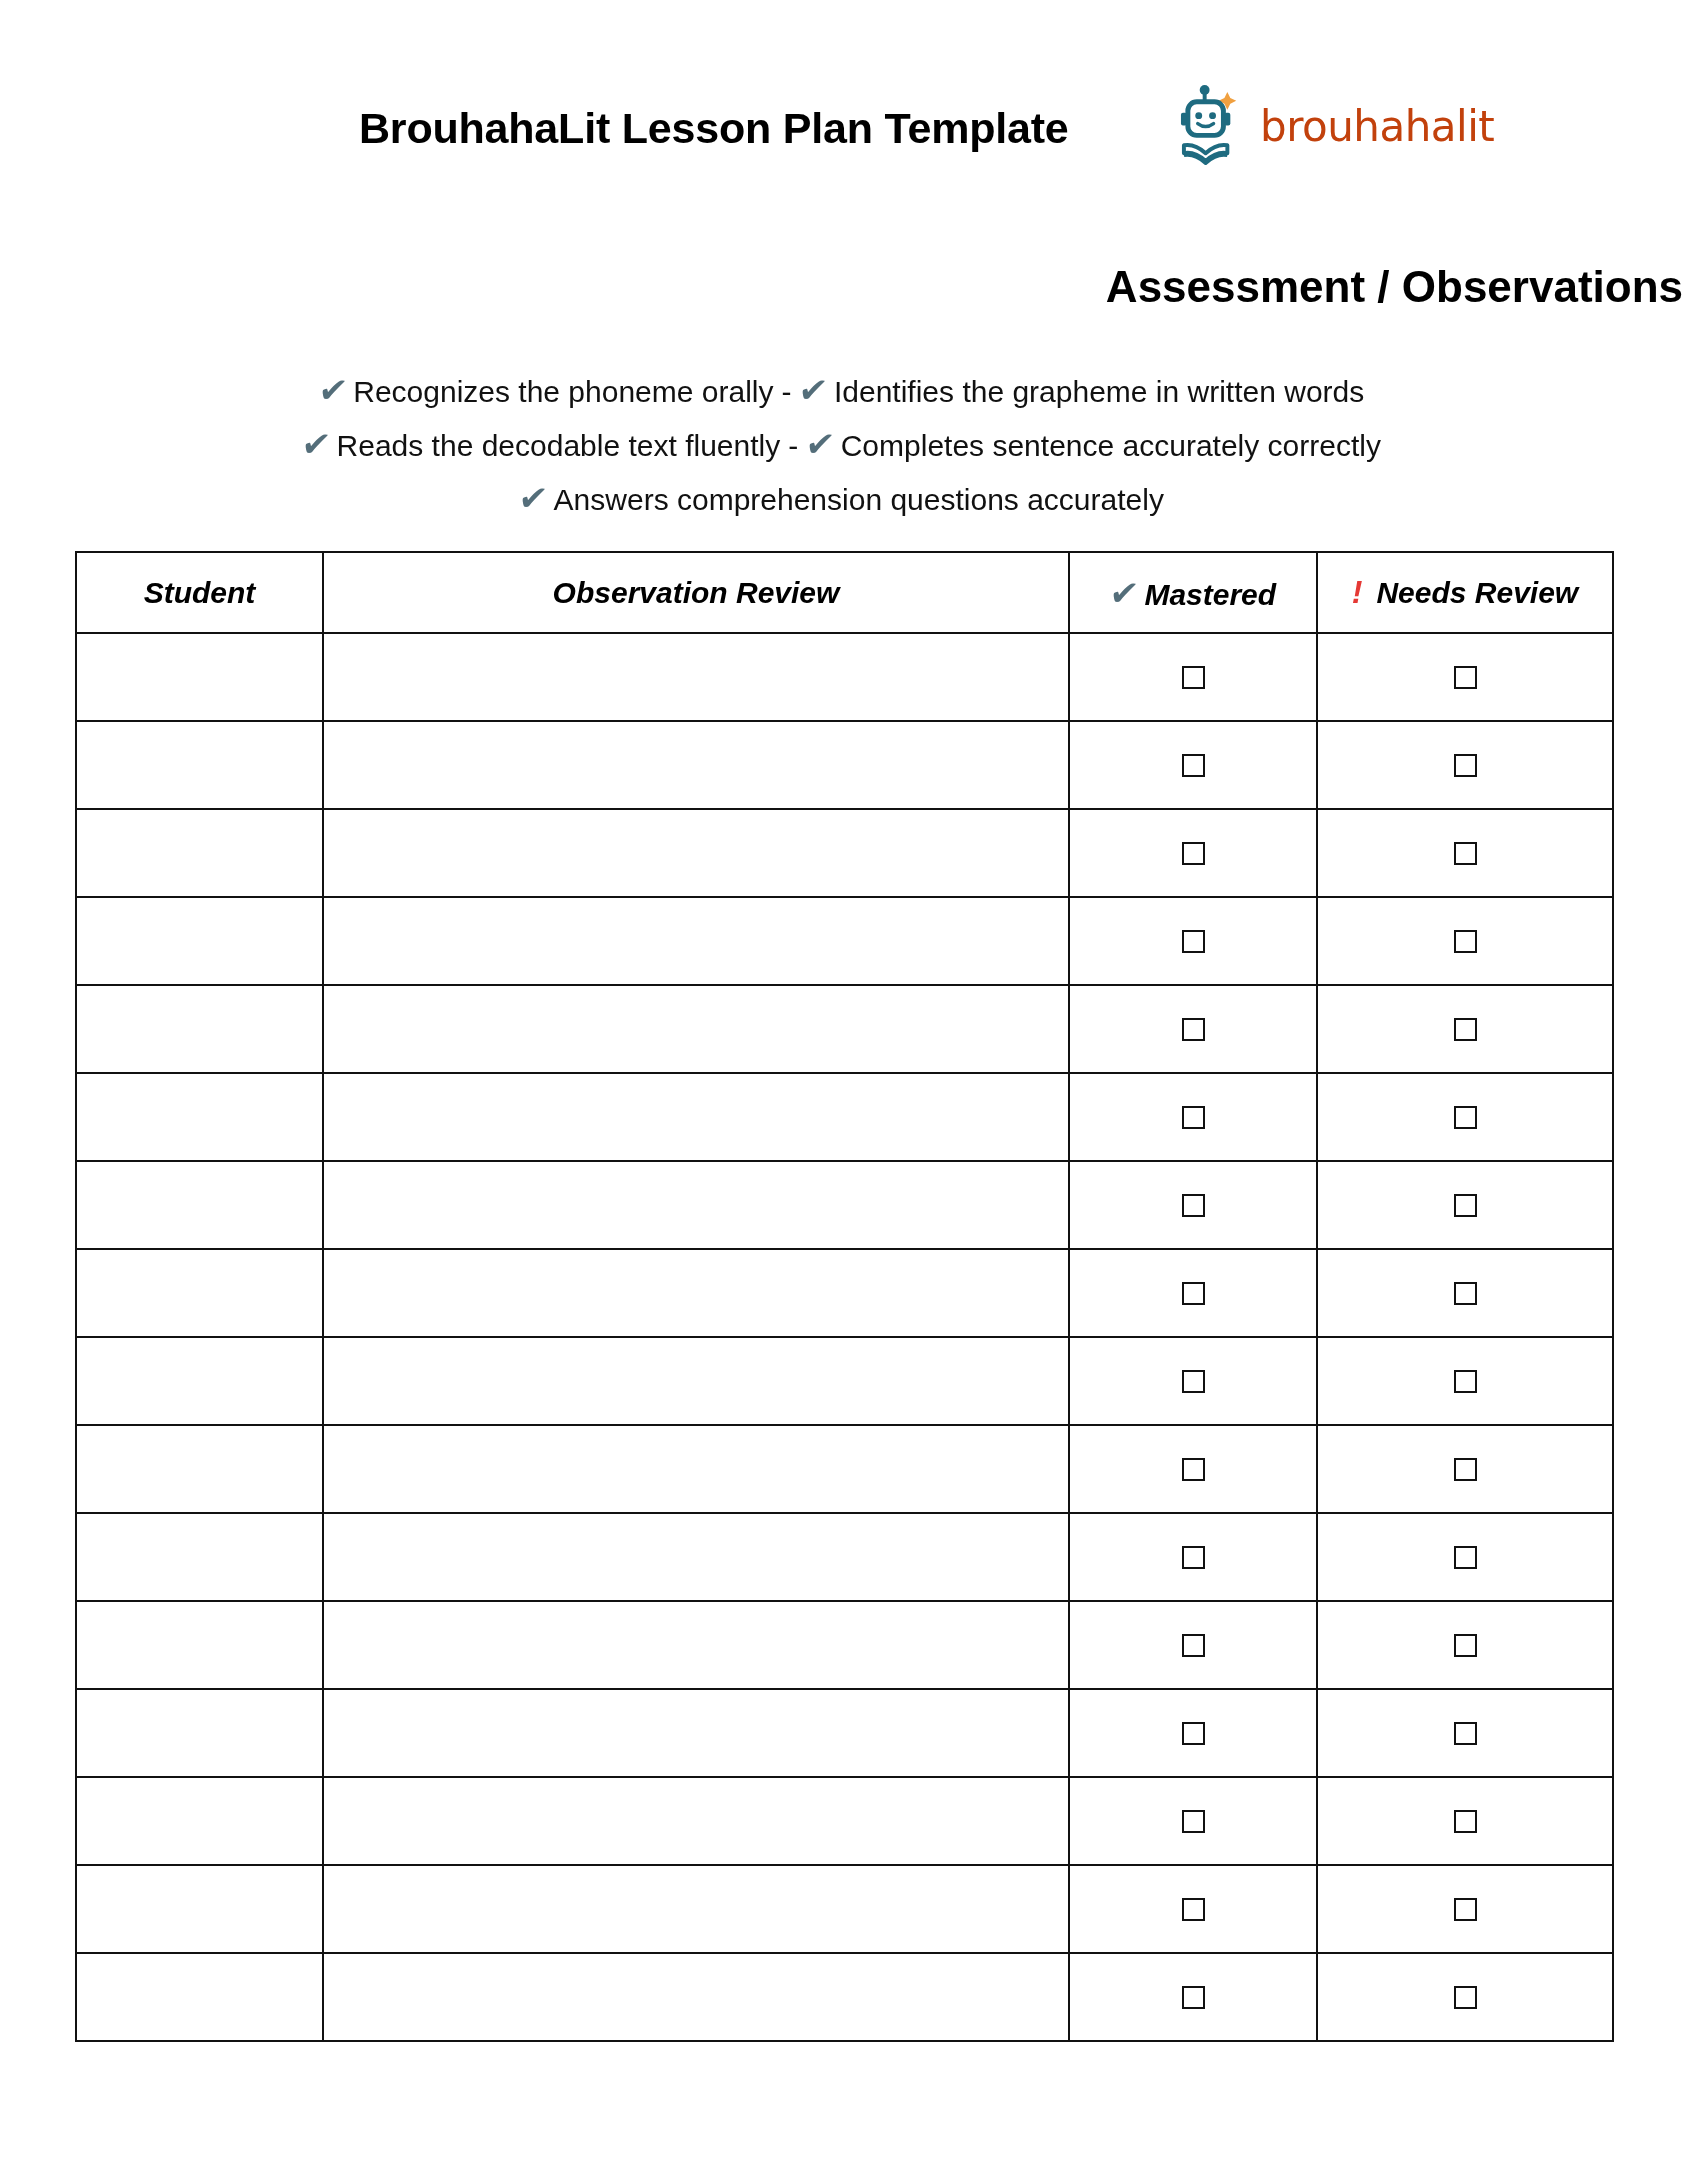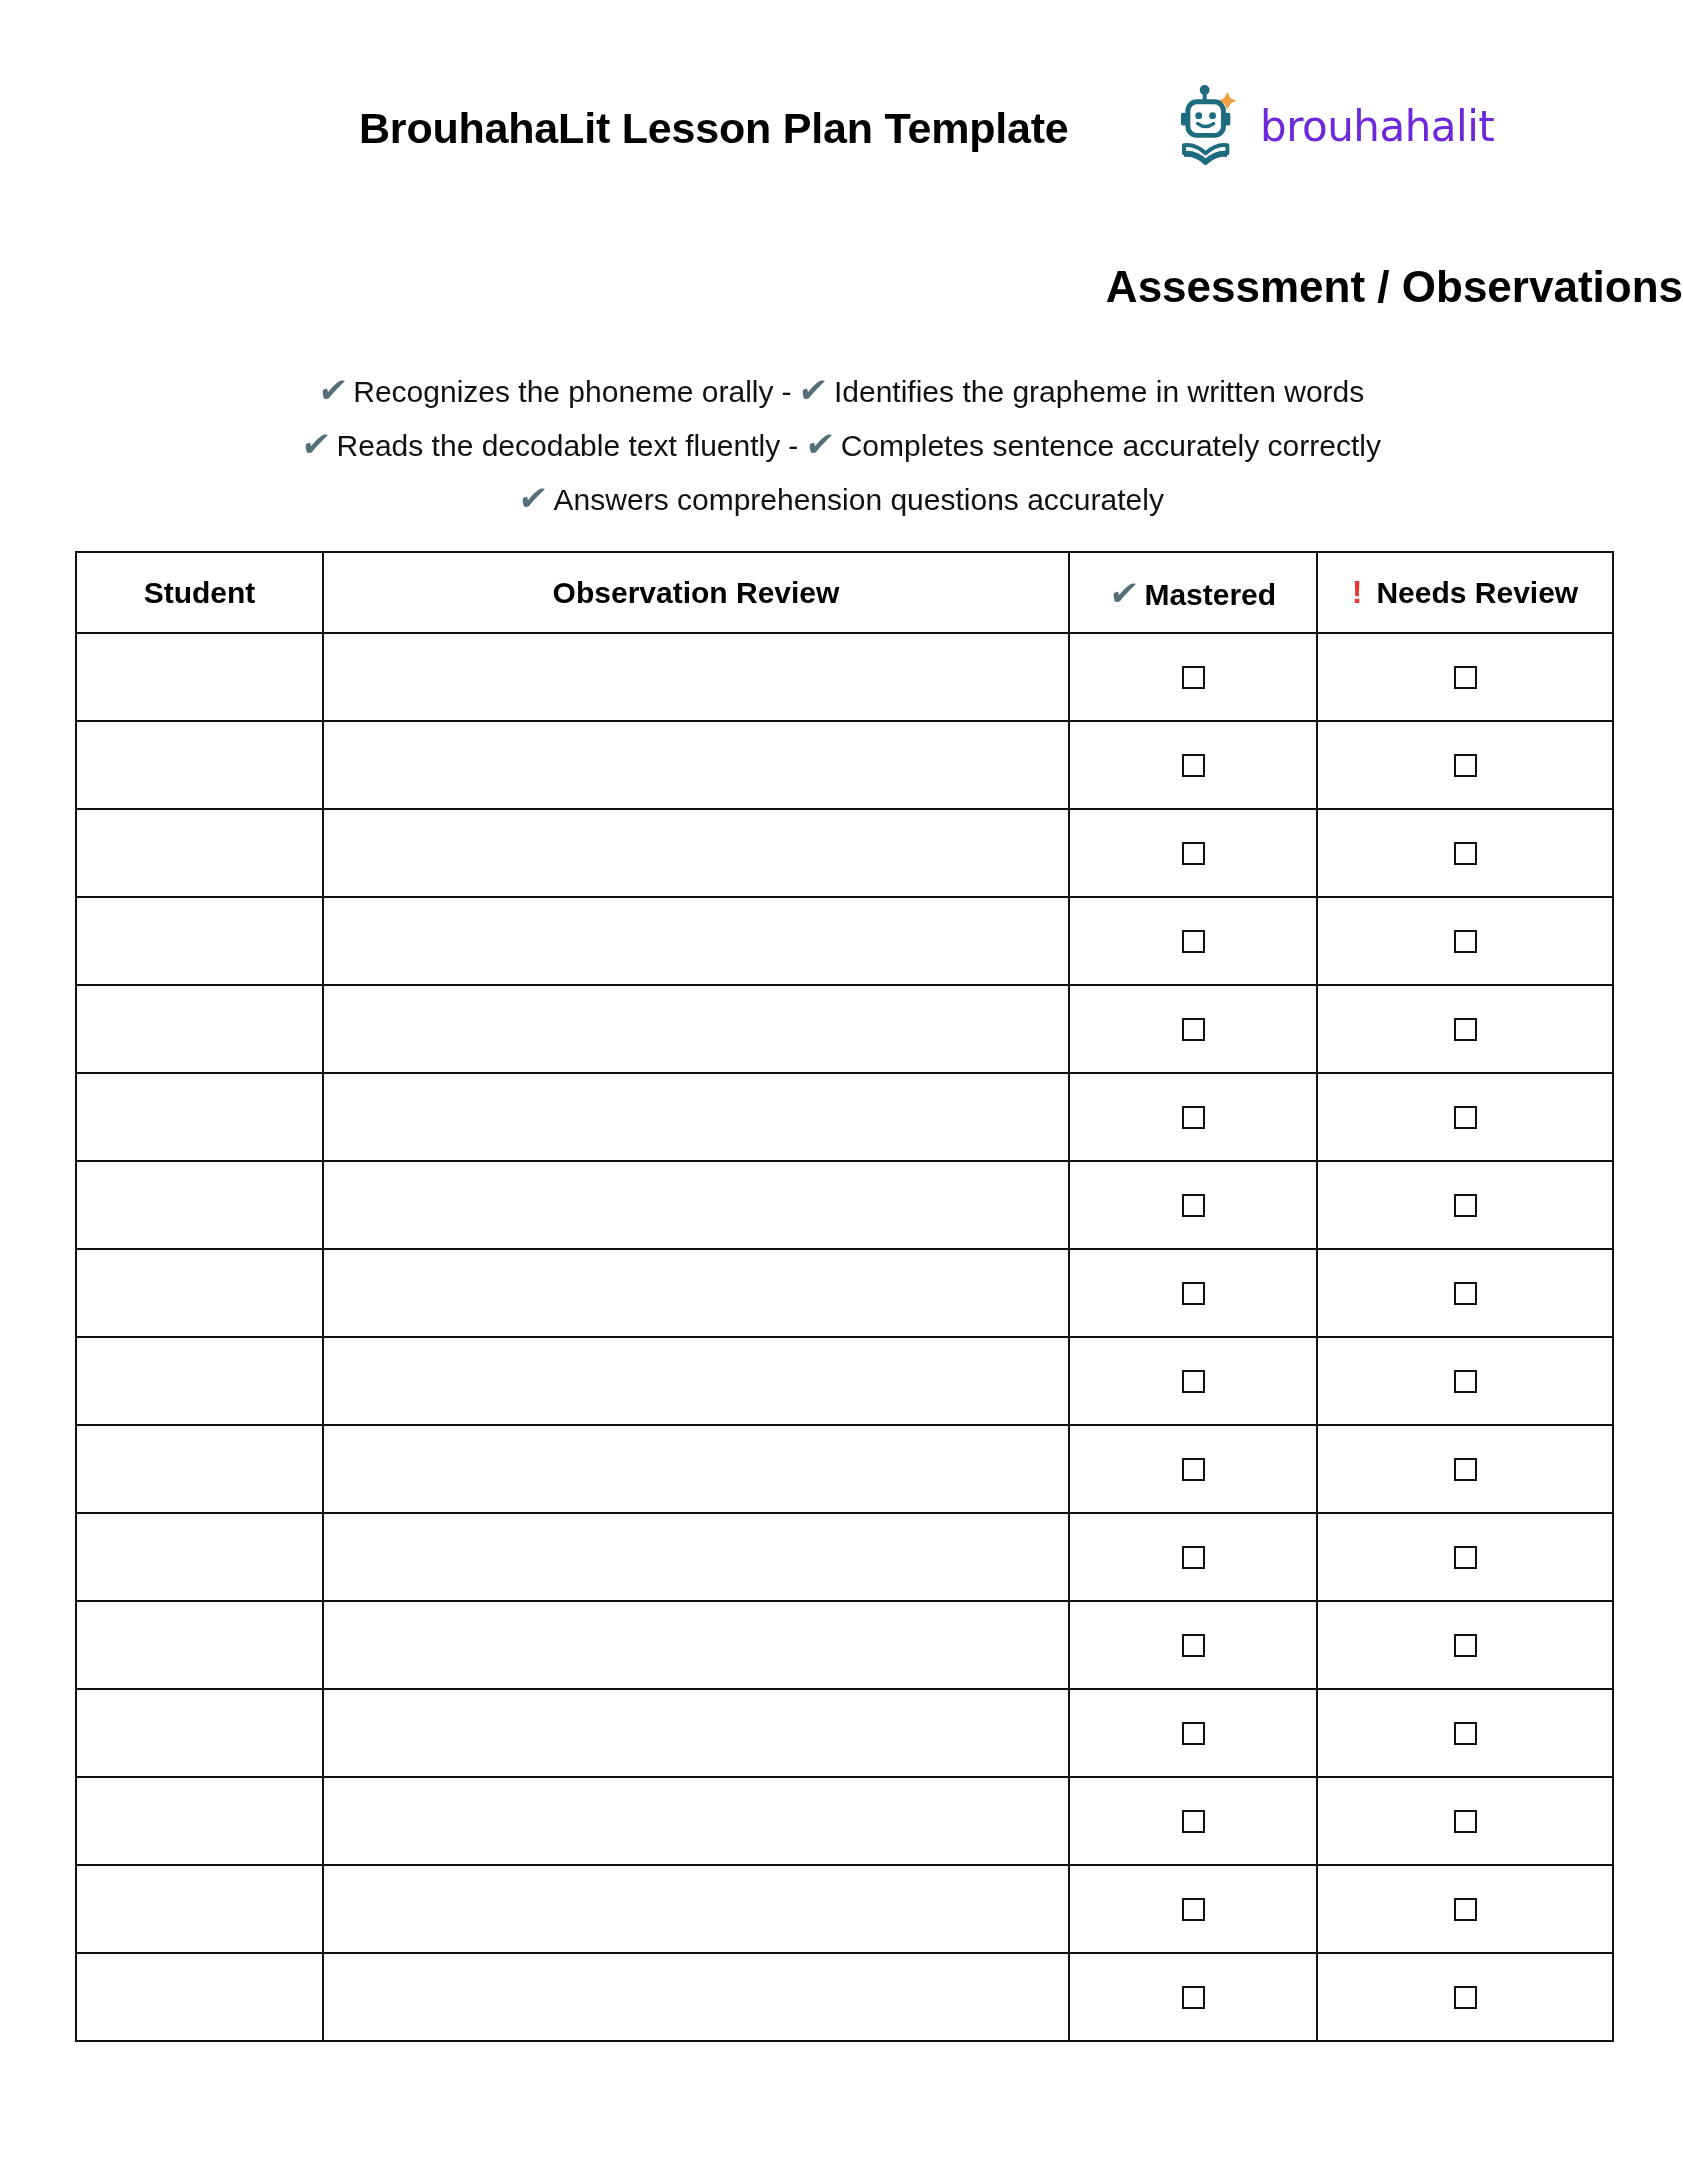--- a/index.html
+++ b/index.html
@@ -2,31 +2,31 @@
 <html><head>
 <meta charset="utf-8">
 <style>
   html, body { margin: 0; padding: 0; background: #ffffff; }
   body { width: 1683px; height: 2178px; position: relative; overflow: hidden;
          font-family: "Liberation Sans", "DejaVu Sans", sans-serif; color: #000; }
   .title { position: absolute; left: 359px; top: 101px; width: 782px; font-size: 43px; font-weight: bold;
            letter-spacing: -0.2px; white-space: nowrap; line-height: 55px; }
   .logo { position: absolute; left: 1178px; top: 84px; width: 297px; height: 89px; }
   .logo-icon { position: absolute; left: 0; top: 0; width: 77px; height: 87px; }
-  .logo-text { position: absolute; left: 82px; top: 18px; font-size: 42px; color: #6d28d9;
+  .logo-text { position: absolute; left: 82px; top: 18px; font-size: 42px; color: #c2410c;
                font-family: "DejaVu Sans", sans-serif; letter-spacing: -0.5px; line-height: 50px; }
   .subtitle { position: absolute; left: 0; width: 1683px; top: 259px; text-align: right;
               font-size: 44px; font-weight: bold; line-height: 55px; }
   .criteria { position: absolute; left: 0; width: 1683px; top: 364px; text-align: center;
               font-size: 30px; line-height: 52px; color: #111; }
   .criteria .line { display: block; white-space: nowrap; }
   .chk { color: #546e7a; font-weight: bold; font-size: 34px; margin-right: 6px; display: inline-block; transform: skewX(-8deg); }
   .sep { margin: 0 8px; }
   table.obs { position: absolute; left: 75px; top: 551px; width: 1539px; border-collapse: collapse;
-              table-layout: fixed; }
+              table-layout: fixed; font-style: italic; }
   table.obs th, table.obs td { border: 2.5px solid #111; padding: 0; text-align: center; vertical-align: middle; }
   table.obs th { height: 79px; font-size: 30px; font-weight: bold; white-space: nowrap; }
   table.obs td { height: 86px; }
   .col-student { width: 247px; }
   .col-notes { width: 746px; }
   .col-mastered { width: 248px; }
   .col-review { width: 296px; }
   .hdr-check { color: #546e7a; font-size: 34px; margin-right: 6px; display: inline-block; transform: skewX(-8deg); }
   .hdr-bang { color: #e53935; font-size: 32px; margin-right: 14px; font-weight: bold; }
   .box { display: inline-block; width: 19px; height: 19px; border: 2.5px solid #111; box-sizing: content-box;

